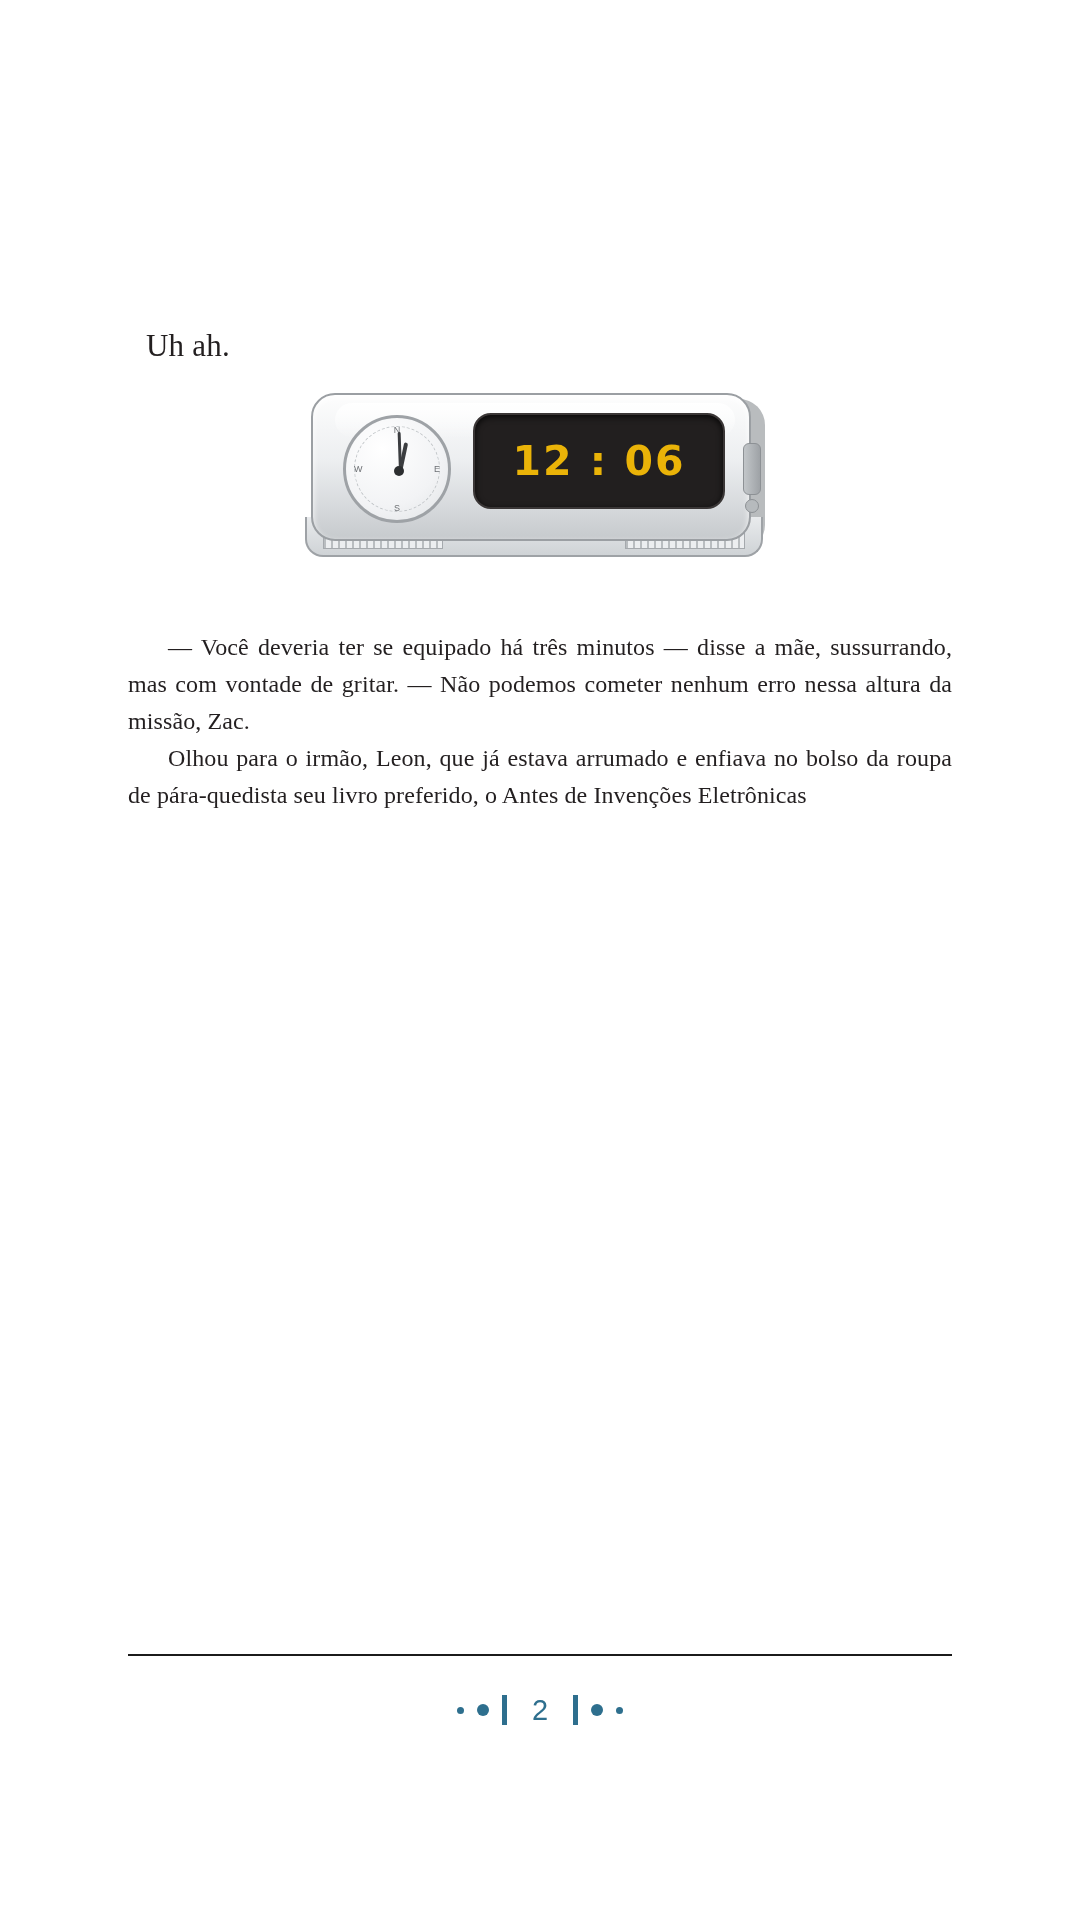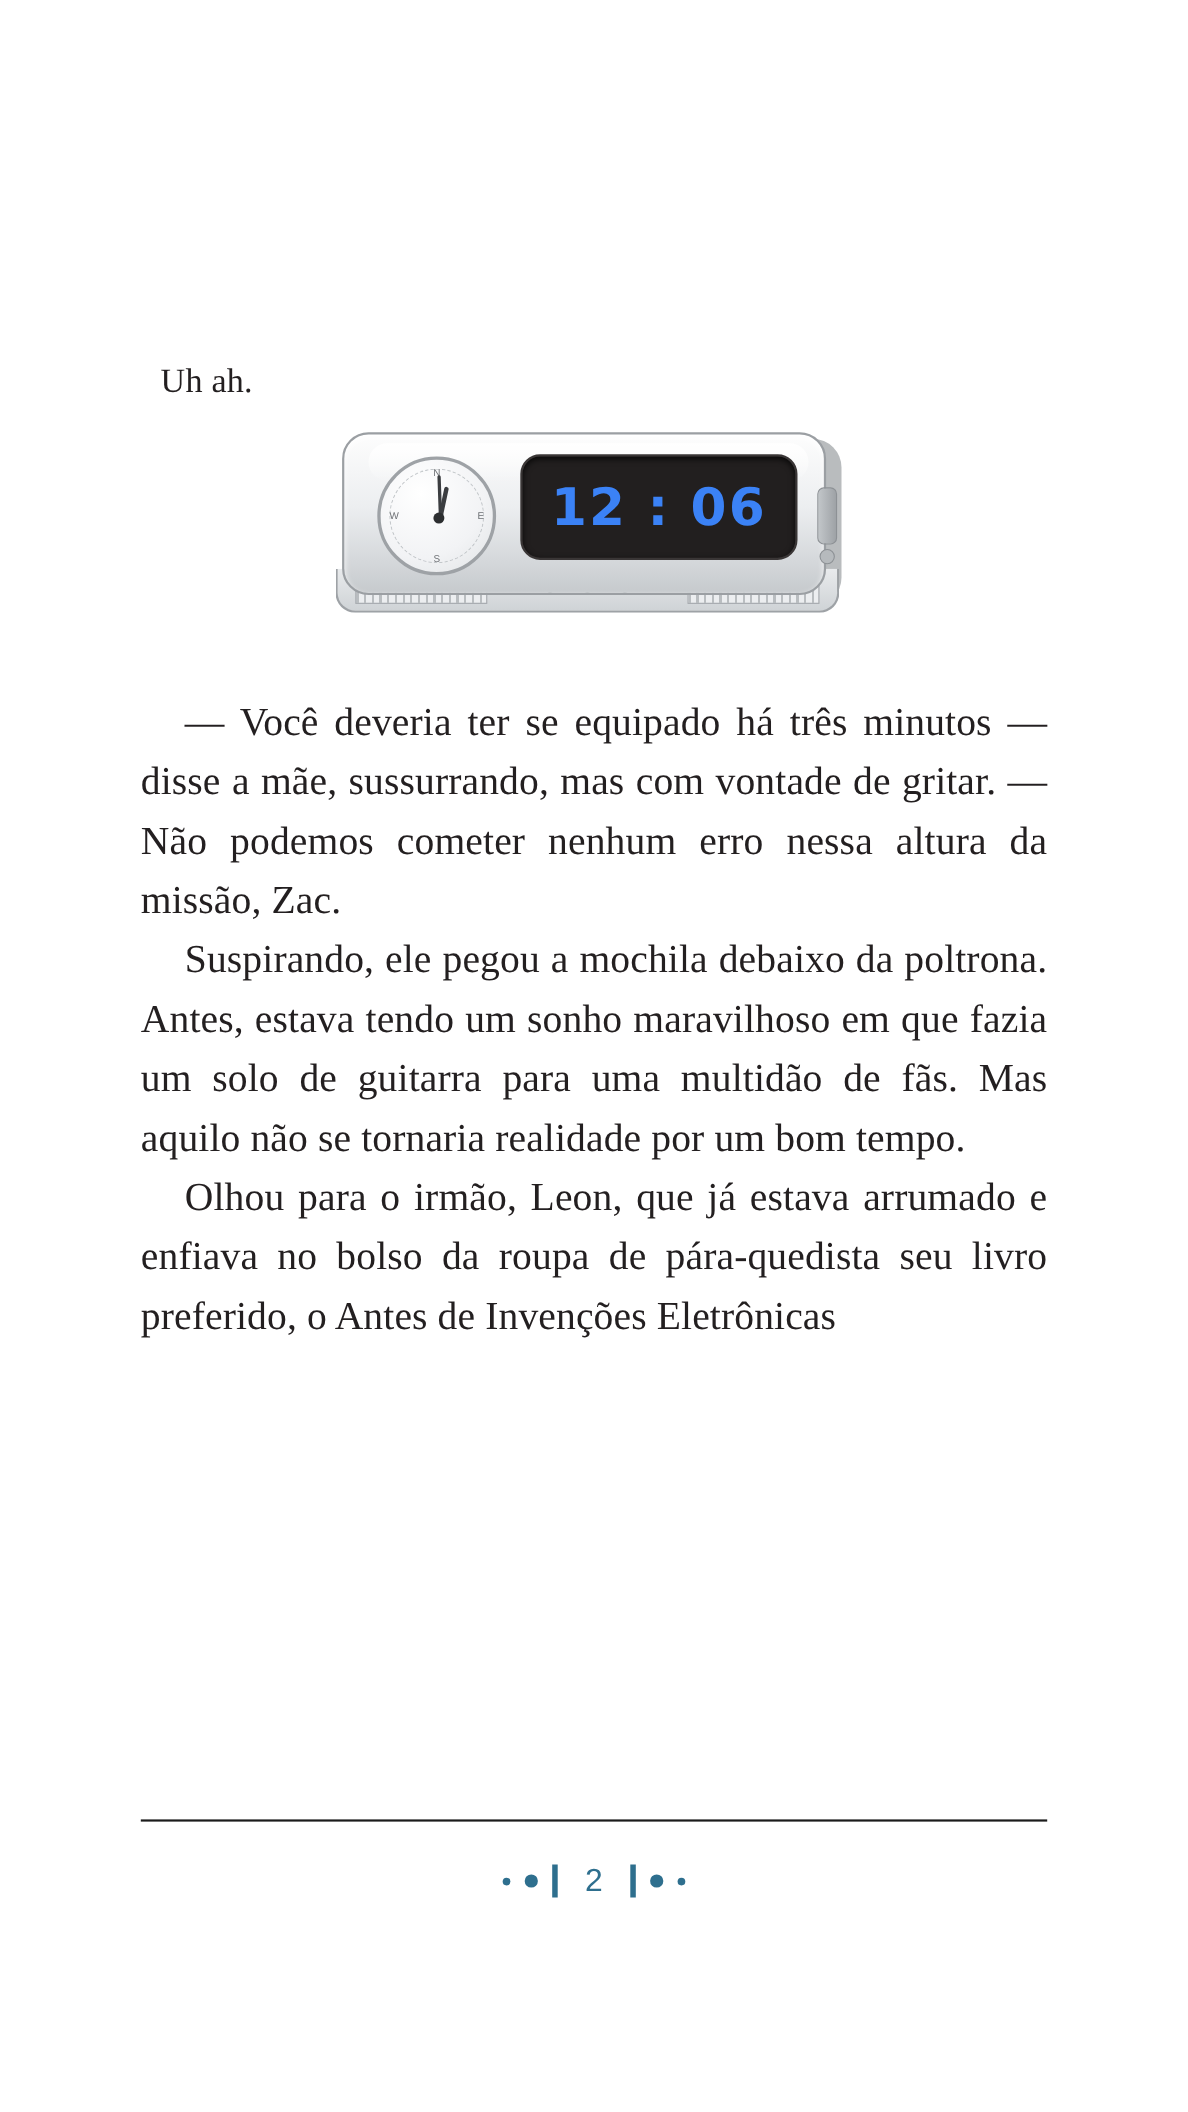--- a/index.html
+++ b/index.html
@@ -180,23 +180,23 @@
     border-radius: 18px;
     background: #221f1f;
     border: 2px solid #3a3636;
     box-sizing: border-box;
     display: flex;
     align-items: center;
     justify-content: center;
     box-shadow: inset 0 2px 6px rgba(0,0,0,0.8);
   }
   .display-time {
-    color: #3b82f6;
+    color: #eab308;
     font-family: "DejaVu Sans", sans-serif;
-    font-size: 47px;
+    font-size: 41px;
     font-weight: bold;
     letter-spacing: 2px;
   }
 
   
   .base {
     position: absolute;
     left: 0;
     top: 128px;
     width: 458px;
@@ -235,22 +235,22 @@
   }
   .base-dot {
     width: 8px;
     height: 8px;
     border-radius: 50%;
     background: #4a4c4f;
   }
 
   
   p.body {
-    font-size: 36px;
-    line-height: 54px;
+    font-size: 24px;
+    line-height: 37px;
     margin: 0;
     text-align: justify;
     text-indent: 40px;
     letter-spacing: 0.1px;
   }
   p.body.last { text-align: justify; }
 
   
   .footer-rule {
     position: absolute;
@@ -331,21 +331,20 @@
           </div>
 
           <div class="display">
             <span class="display-time">12 : 06</span>
           </div>
         </div>
       </div>
     </div>
 
     <p class="body">— Você deveria ter se equipado há três minutos — disse a mãe, sussurrando, mas com vontade de gritar. — Não podemos cometer nenhum erro nessa altura da missão, Zac.</p>
-    <p class="body">Suspirando, ele pegou a mochila debaixo da poltrona. Antes, estava tendo um sonho maravilhoso em que fazia um solo de guitarra para uma multidão de fãs. Mas aquilo não se tornaria realidade por um bom tempo.</p>
     <p class="body last">Olhou para o irmão, Leon, que já estava arrumado e enfiava no bolso da roupa de pára-quedista seu livro preferido, o Antes de Invenções Eletrônicas</p>
 
   </div>
 
   <div class="footer-rule"></div>
 
   <div class="footer">
     <span class="dot small"></span>
     <span class="dot med"></span>
     <span class="bar"></span>

